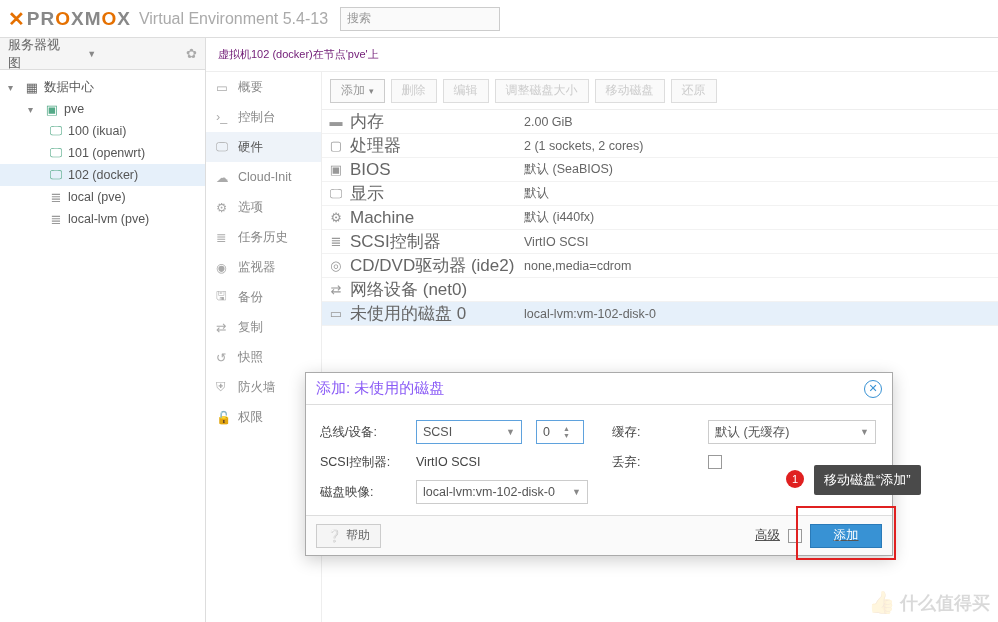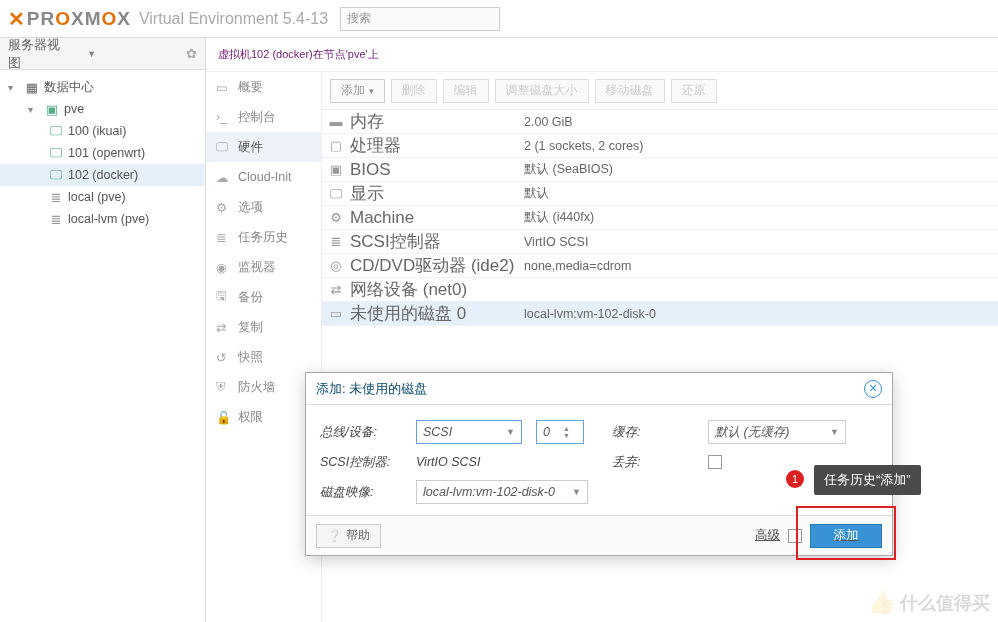--- a/index.html
+++ b/index.html
@@ -50,31 +50,31 @@
     .hw-table { width: 100%; }
     .hw-row { display: flex; height: 24px; align-items: center; border-bottom: 1px solid #f2f2f2; }
     .hw-row.selected { background: #e6f0fa; }
     .hw-icon-cell { width: 28px; display: flex; justify-content: center; color: #999; }
     .hw-label { width: 174px; color: #666; font-size: 17px; }
     .hw-value { flex: 1; color: #666; font-size: 12.5px; }
 
     
     .dialog { position: absolute; left: 305px; top: 372px; width: 588px; background: #fff; border: 1px solid #aaa; box-shadow: 0 4px 16px rgba(0,0,0,0.2); }
     .dialog-header { height: 32px; display: flex; align-items: center; justify-content: space-between; padding: 0 10px; border-bottom: 1px solid #ddd; }
-    .dialog-title { color: #0c4a6e; font-size: 13px; }
+    .dialog-title { color: #8b5cf6; font-size: 15px; }
     .dialog-close { width: 18px; height: 18px; border: 1.5px solid #3892d4; border-radius: 50%; display: flex; align-items: center; justify-content: center; color: #3892d4; font-size: 11px; cursor: pointer; }
-    .dialog-body { padding: 12px 14px 8px; display: flex; gap: 24px; font-style: italic; }
+    .dialog-body { padding: 12px 14px 8px; display: flex; gap: 24px; }
     .dialog-col { flex: 1; }
     .form-row { display: flex; align-items: center; height: 30px; gap: 8px; }
     .form-label { width: 88px; font-size: 12.5px; color: #444; }
     .form-select { height: 24px; border: 1px solid #ccc; padding: 0 6px; display: flex; align-items: center; justify-content: space-between; background: #fff; font-size: 12.5px; }
     .form-select.hl { border-color: #5fa2dd; }
     .scsi-select { width: 106px; }
     .num-select { width: 48px; margin-left: 6px; display: flex; align-items: center; justify-content: space-between; }
-    .cache-select { width: 138px; }
+    .cache-select { width: 168px; }
     .disk-select { width: 172px; }
     .spinner { width: 14px; display: flex; flex-direction: column; font-size: 7px; line-height: 7px; color: #888; }
     .form-static { font-size: 12.5px; color: #444; }
     .checkbox { width: 14px; height: 14px; border: 1px solid #999; }
     .dialog-footer { height: 40px; display: flex; align-items: center; justify-content: space-between; padding: 0 10px; border-top: 1px solid #ddd; background: #fafafa; }
     .help-btn { height: 24px; padding: 0 10px; border: 1px solid #ccc; background: #f5f5f5; display: flex; align-items: center; gap: 4px; font-size: 12px; color: #666; cursor: pointer; }
     .footer-right { display: flex; align-items: center; gap: 8px; text-decoration: underline; }
     .add-btn { height: 24px; width: 72px; background: #3892d4; color: #fff; border: 1px solid #2a7ab8; font-size: 12.5px; cursor: pointer; }
 
     
@@ -322,18 +322,18 @@
     <div class="footer-right">
       <span class="form-label" style="width:auto;">高级</span>
       <div class="checkbox"></div>
       <button class="add-btn">添加</button>
     </div>
   </div>
 </div>
 
 <div class="red-highlight" style="left:796px; top:506px; width:100px; height:54px;"></div>
 <div class="callout-badge" style="left:786px; top:470px;">1</div>
-<div class="callout-text" style="left:814px; top:465px;">任务历史“添加”</div>
+<div class="callout-text" style="left:814px; top:465px;">移动磁盘“添加”</div>
 
 <div class="watermark">
   <span class="wm-icon">👍</span>
   <span>什么值得买</span>
 </div>
 
 </body></html>

